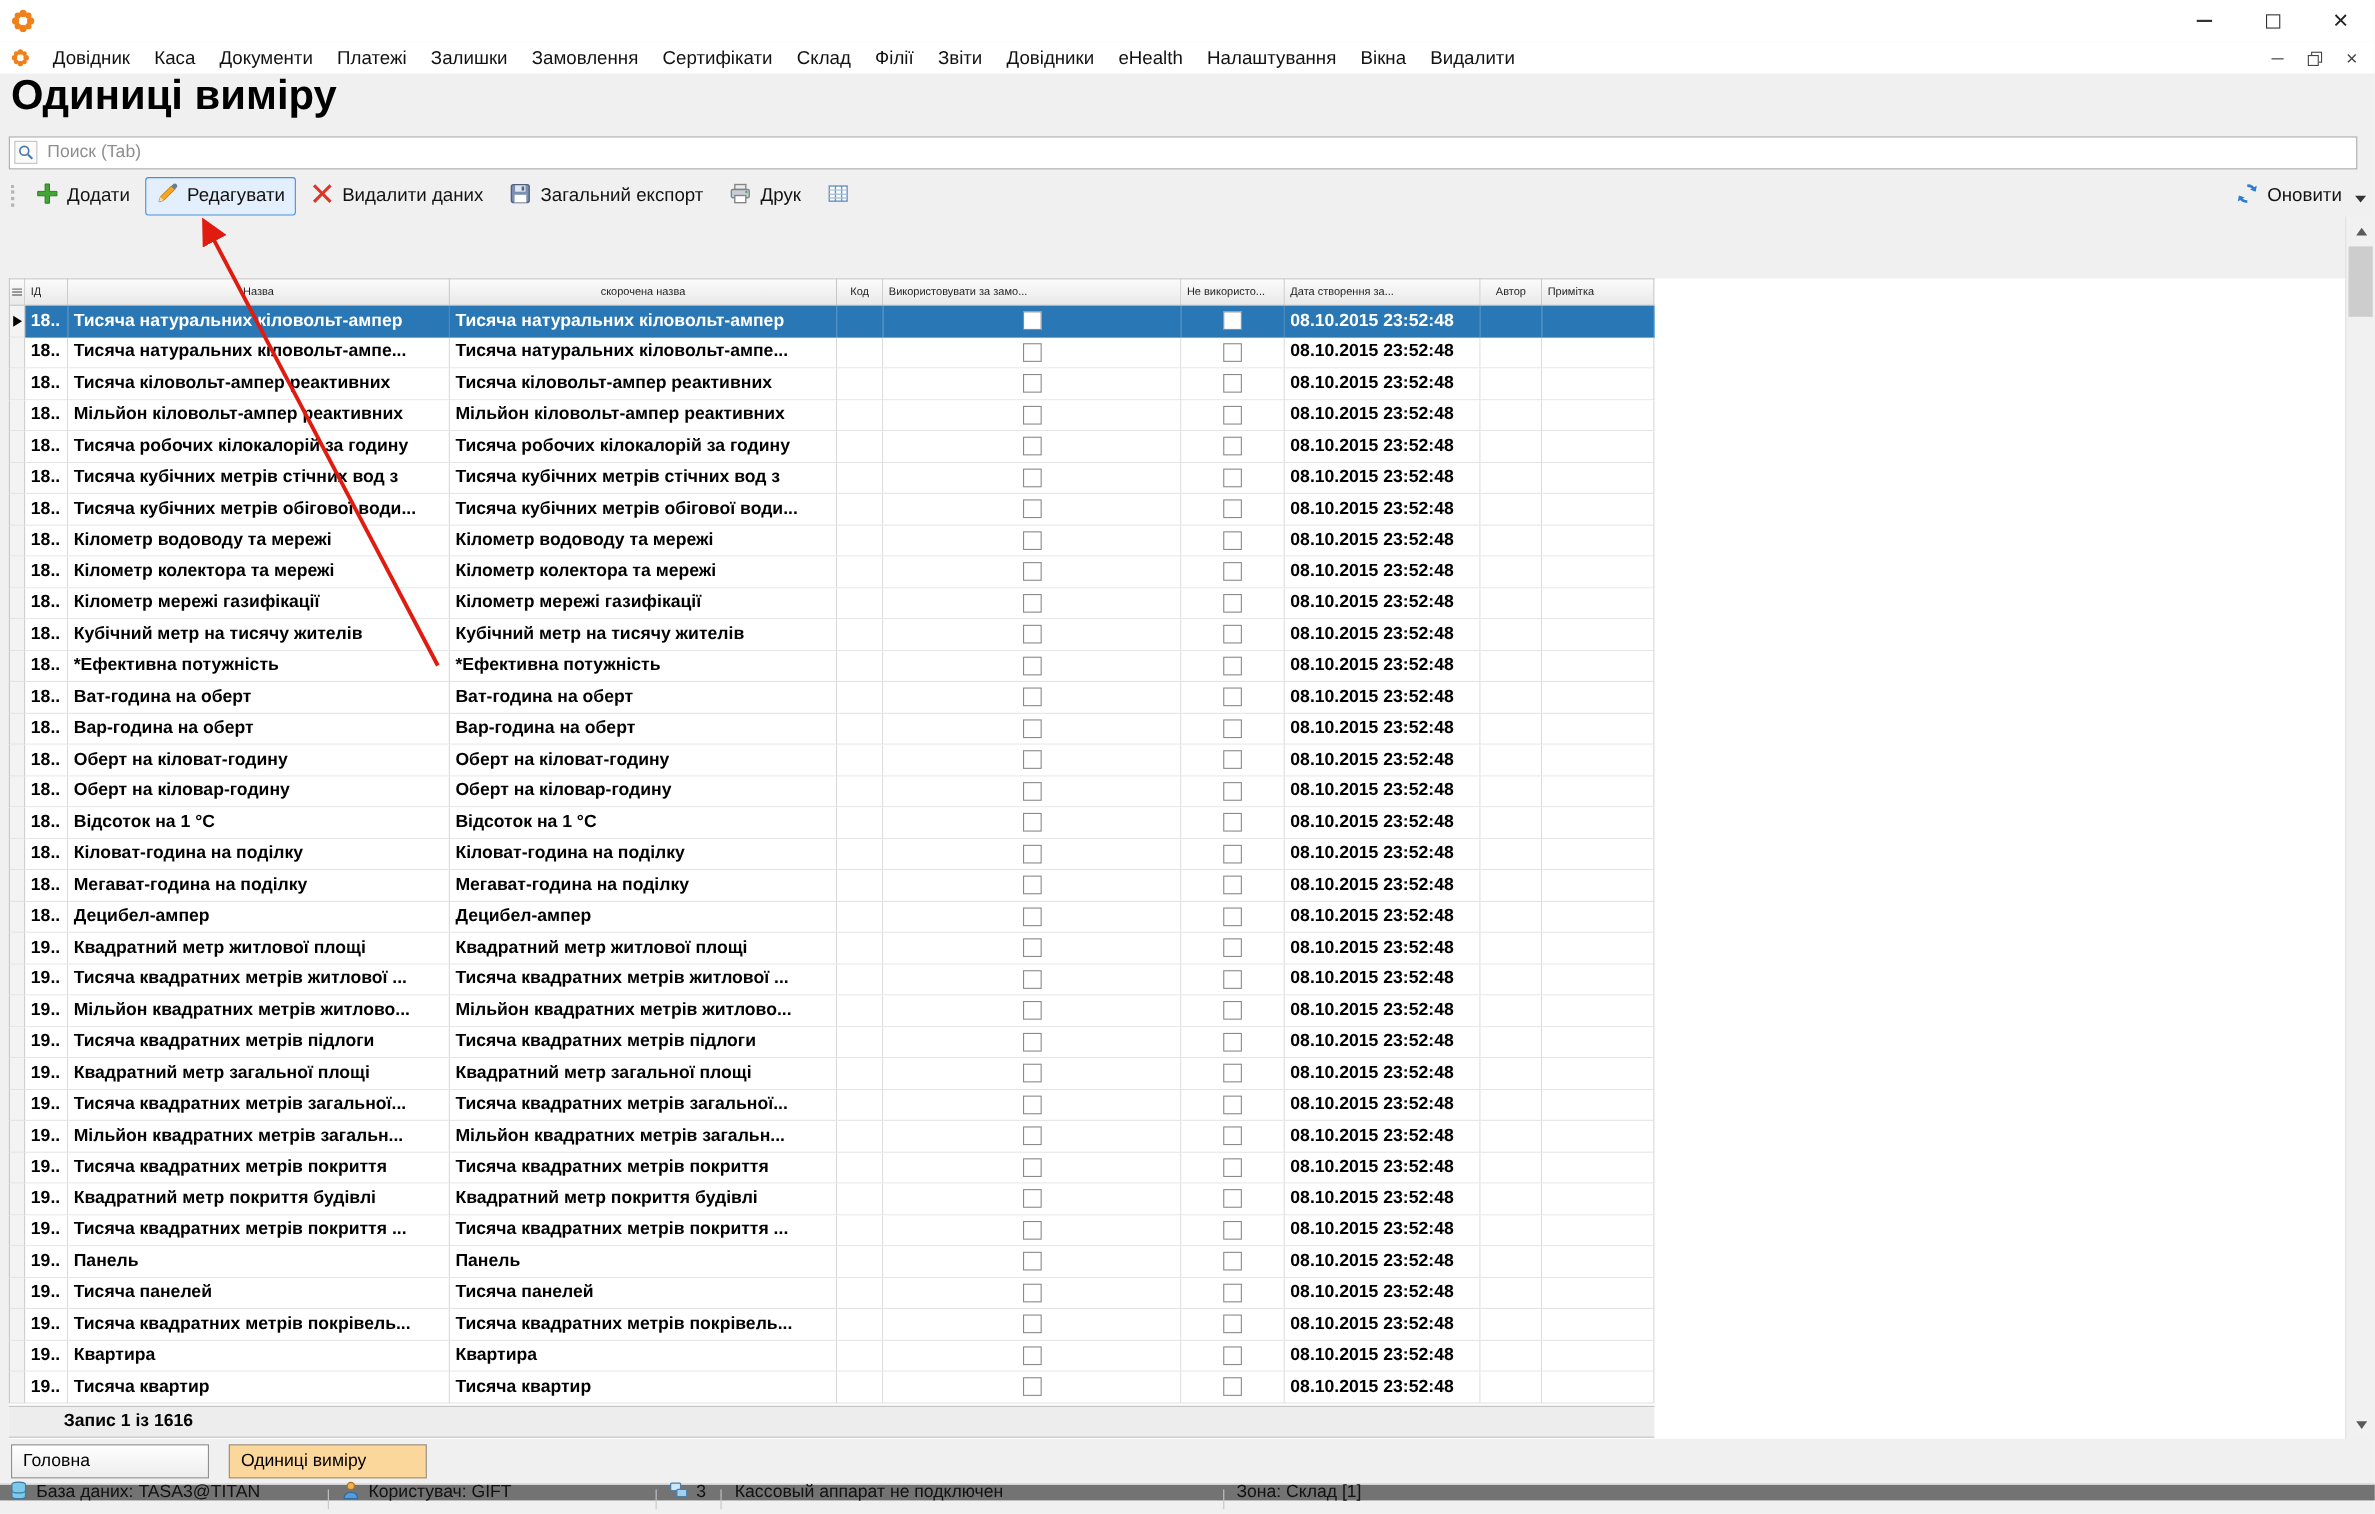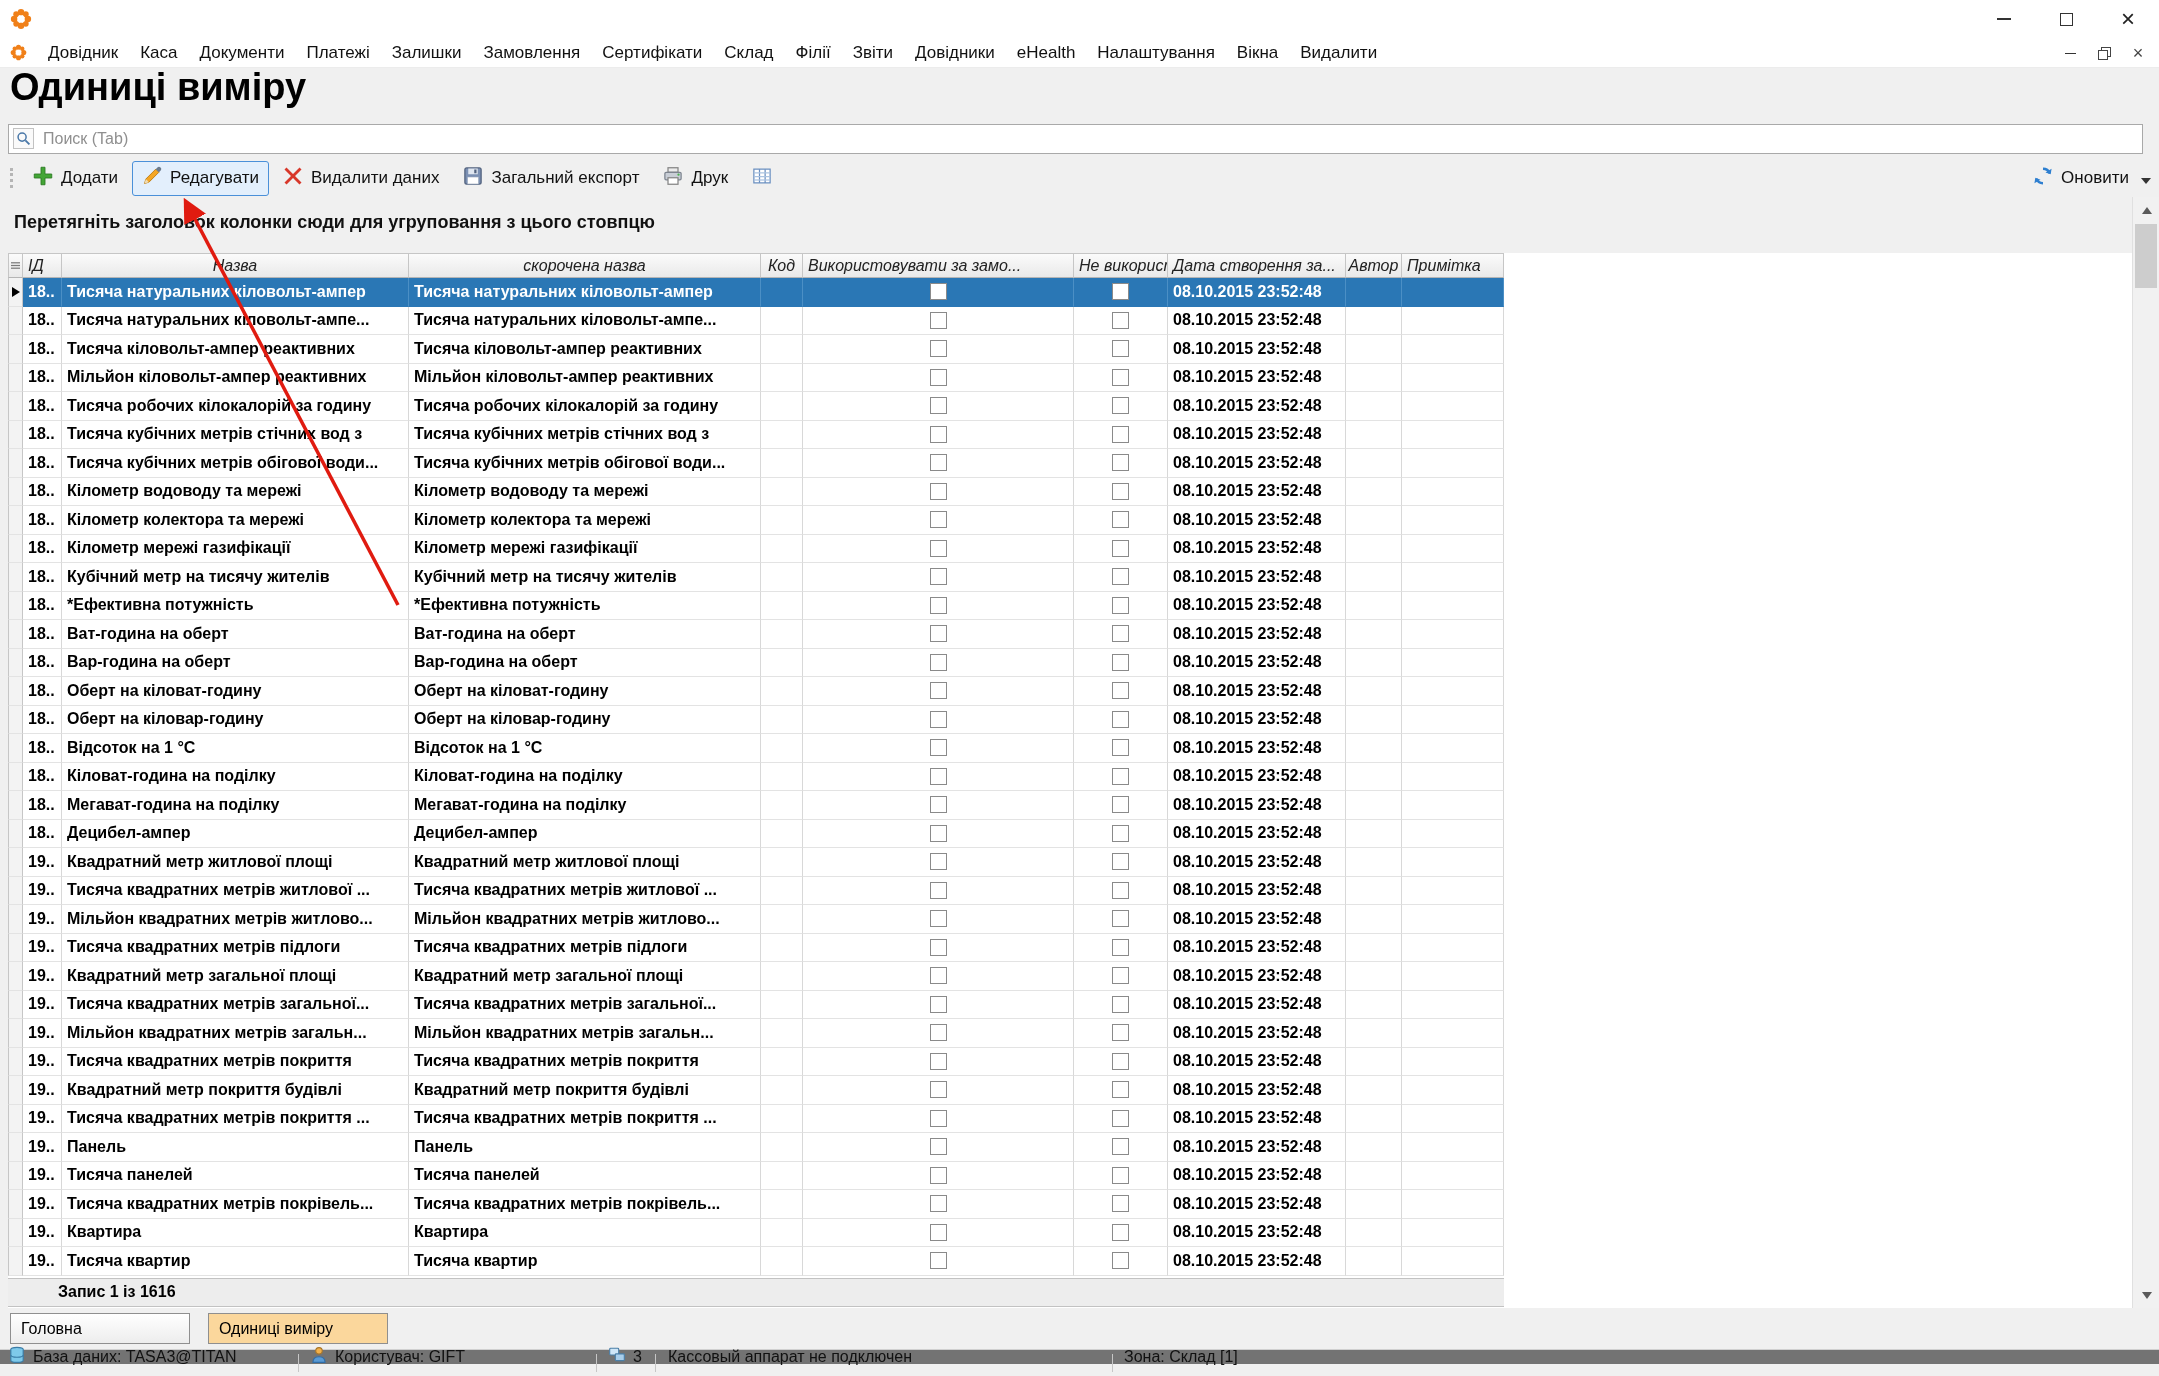--- a/index.html
+++ b/index.html
@@ -42,21 +42,21 @@
   .tbtn svg{flex:0 0 auto;}
   .tbtn.focused{background:#e3effc;border-color:#4a90d9;}
   .tb-right{margin-left:auto;display:flex;align-items:center;margin-right:4px;}
   .tb-caret{width:0;height:0;border-left:5px solid transparent;border-right:5px solid transparent;border-top:6px solid #333;margin:6px 4px 0 2px;}
 
   .grouphint{position:absolute;top:212px;left:14px;font-size:18px;font-weight:700;color:#111;}
 
   
   .gridwrap{position:absolute;top:253px;left:8px;width:2124px;height:1055px;background:#fff;}
   .grid-header{display:flex;height:25px;}
-  .hcell{background:linear-gradient(#fbfbfb,#e9e9e9);border-right:1px solid #c6c6c6;border-top:1px solid #c6c6c6;border-bottom:1px solid #b5b5b5;font-size:16px;color:#222;display:flex;align-items:center;padding:0 5px;box-sizing:border-box;overflow:hidden;white-space:nowrap;cursor:default;font-style:italic;}
+  .hcell{background:linear-gradient(#fbfbfb,#e9e9e9);border-right:1px solid #c6c6c6;border-top:1px solid #c6c6c6;border-bottom:1px solid #b5b5b5;font-size:10px;color:#222;display:flex;align-items:center;padding:0 5px;box-sizing:border-box;overflow:hidden;white-space:nowrap;cursor:default;}
   .c-sel{width:15px;}.c-id{width:39px;}.c-name{width:347px;}.c-short{width:352px;}.c-kod{width:42px;}
   .c-chk1{width:271px;}.c-chk2{width:94px;}.c-date{width:178px;}.c-author{width:56px;}.c-note{width:102px;}
   .hcell.c-sel{padding:0;justify-content:center;border-left:1px solid #c6c6c6;}
   .hcell.c-name,.hcell.c-short,.hcell.c-kod,.hcell.c-author{justify-content:center;}
   .grow{display:flex;height:28.5px;}
   .cell{box-sizing:border-box;border-right:1px solid #d8d8d8;border-bottom:1px solid #e3e3e3;display:flex;align-items:center;padding:0 5px;font-size:16px;font-weight:700;color:#000;overflow:hidden;white-space:nowrap;background:#fff;}
   .cell.c-sel{background:#f3f3f3;border-right:1px solid #c6c6c6;border-left:1px solid #c6c6c6;padding:0;justify-content:center;}
   .cell.chk{justify-content:center;}
   .checkbox{width:17px;height:17px;background:#fff;border:1px solid #8a8a8a;box-sizing:border-box;display:inline-block;}
   .grow.selected .cell:not(.c-sel){background:#2a77b5;color:#fff;border-right-color:#4b8fc5;border-bottom-color:#2a77b5;}
@@ -228,21 +228,20 @@
               <path d="M14.9 2.2 L14.1 6.6 L10 5.1 z" fill="#2e7fd0"></path>
               <path d="M8 13.8 a5.8 5.8 0 0 1 -5.4 -3.7" fill="none" stroke="#2e7fd0" stroke-width="2"></path>
               <path d="M1.1 13.8 L1.9 9.4 L6 10.9 z" fill="#2e7fd0"></path>
             </svg></span>
         <span>Оновити</span>
       </div>
       <span class="tb-caret"></span>
     </div>
   </div>
 
-  <div class="grouphint">Перетягніть заголовок колонки сюди для угруповання з цього стовпцю</div>
 
   <div class="gridwrap">
     <div class="grid-header">
       <div class="hcell c-sel">
         <svg width="9" height="9" viewBox="0 0 10 10">
             <g stroke="#7a7a7a" stroke-width="1.4">
               <line x1="0" y1="2" x2="10" y2="2"></line>
               <line x1="0" y1="5" x2="10" y2="5"></line>
               <line x1="0" y1="8" x2="10" y2="8"></line>
             </g>

